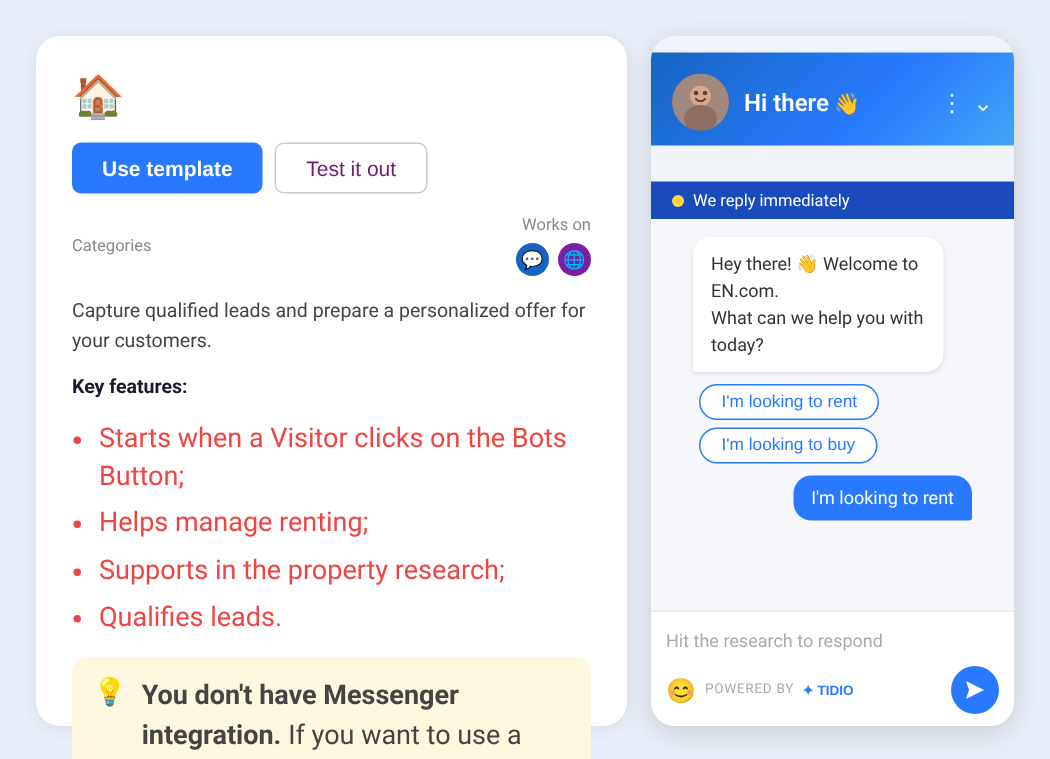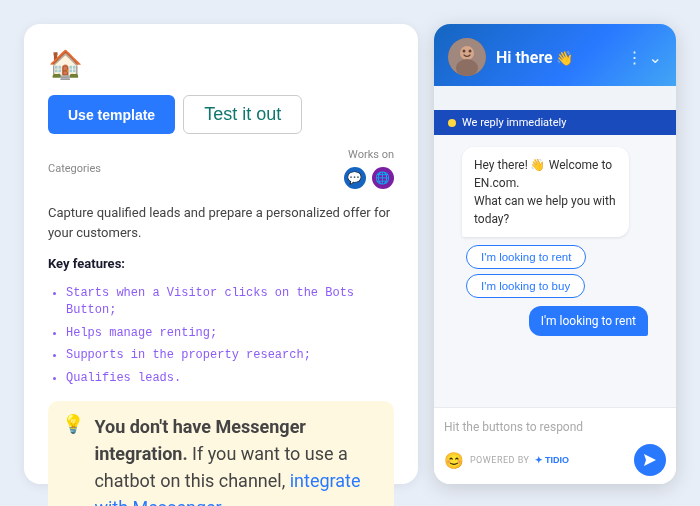--- a/index.html
+++ b/index.html
@@ -57,25 +57,25 @@
       color: #fff;
       border: none;
       border-radius: 6px;
       padding: 8px 20px;
       font-size: 14px;
       font-weight: 600;
       cursor: pointer;
     }
     .btn-test {
       background: #fff;
-      color: #0f766e;
+      color: #701a75;
       border: 1.5px solid #ccc;
       border-radius: 6px;
       padding: 8px 20px;
-      font-size: 18px;
+      font-size: 14px;
       font-weight: 500;
       cursor: pointer;
     }
     .meta-row {
       display: flex;
       justify-content: space-between;
       align-items: center;
     }
     .meta-left {
       display: flex;
@@ -140,24 +140,23 @@
       color: #1a1a2e;
     }
     .features-list {
       list-style: disc;
       padding-left: 18px;
       display: flex;
       flex-direction: column;
       gap: 6px;
     }
     .features-list li {
-      font-size: 12px;
-      color: #8b5cf6;
+      font-size: 18px;
+      color: #ef4444;
       line-height: 1.4;
-      font-family: Liberation Mono, monospace;
     }
     .messenger-notice {
       margin-top: auto;
       background: #fff8e1;
       border-radius: 10px;
       padding: 12px 14px;
       display: flex;
       gap: 10px;
       align-items: flex-start;
     }
@@ -187,20 +186,21 @@
       flex-direction: column;
       background: #f0f4f8;
     }
     .chat-header {
       background: linear-gradient(135deg, #1565c0 0%, #2979ff 60%, #42a5f5 100%);
       padding: 14px 14px 10px;
       display: flex;
       align-items: center;
       gap: 10px;
       flex-shrink: 0;
+      margin-top: 11px;
     }
     .chat-avatar {
       width: 38px;
       height: 38px;
       border-radius: 50%;
       background: #8d6e63;
       overflow: hidden;
       flex-shrink: 0;
       display: flex;
       align-items: center;
@@ -434,21 +434,21 @@
       <div class="quick-reply-row">
         <button class="quick-reply">I'm looking to rent</button>
         <button class="quick-reply">I'm looking to buy</button>
       </div>
 
       <div class="user-bubble">I'm looking to rent</div>
 
     </div>
 
     <div class="chat-input-area">
-      <div class="chat-input-placeholder">Hit the buttons to respond</div>
+      <div class="chat-input-placeholder">Hit the research to respond</div>
       <div class="chat-input-bottom">
         <div class="chat-input-left">
           <span class="emoji-icon">😊</span>
           <span class="powered-by">POWERED BY</span>
           <span class="tidio-logo">
             <svg width="36" height="12" viewBox="0 0 36 12" xmlns="http://www.w3.org/2000/svg">
               <text x="0" y="10" font-family="Arial" font-size="9" font-weight="bold" fill="#2979ff">✦ TIDIO</text>
             </svg>
           </span>
         </div>

